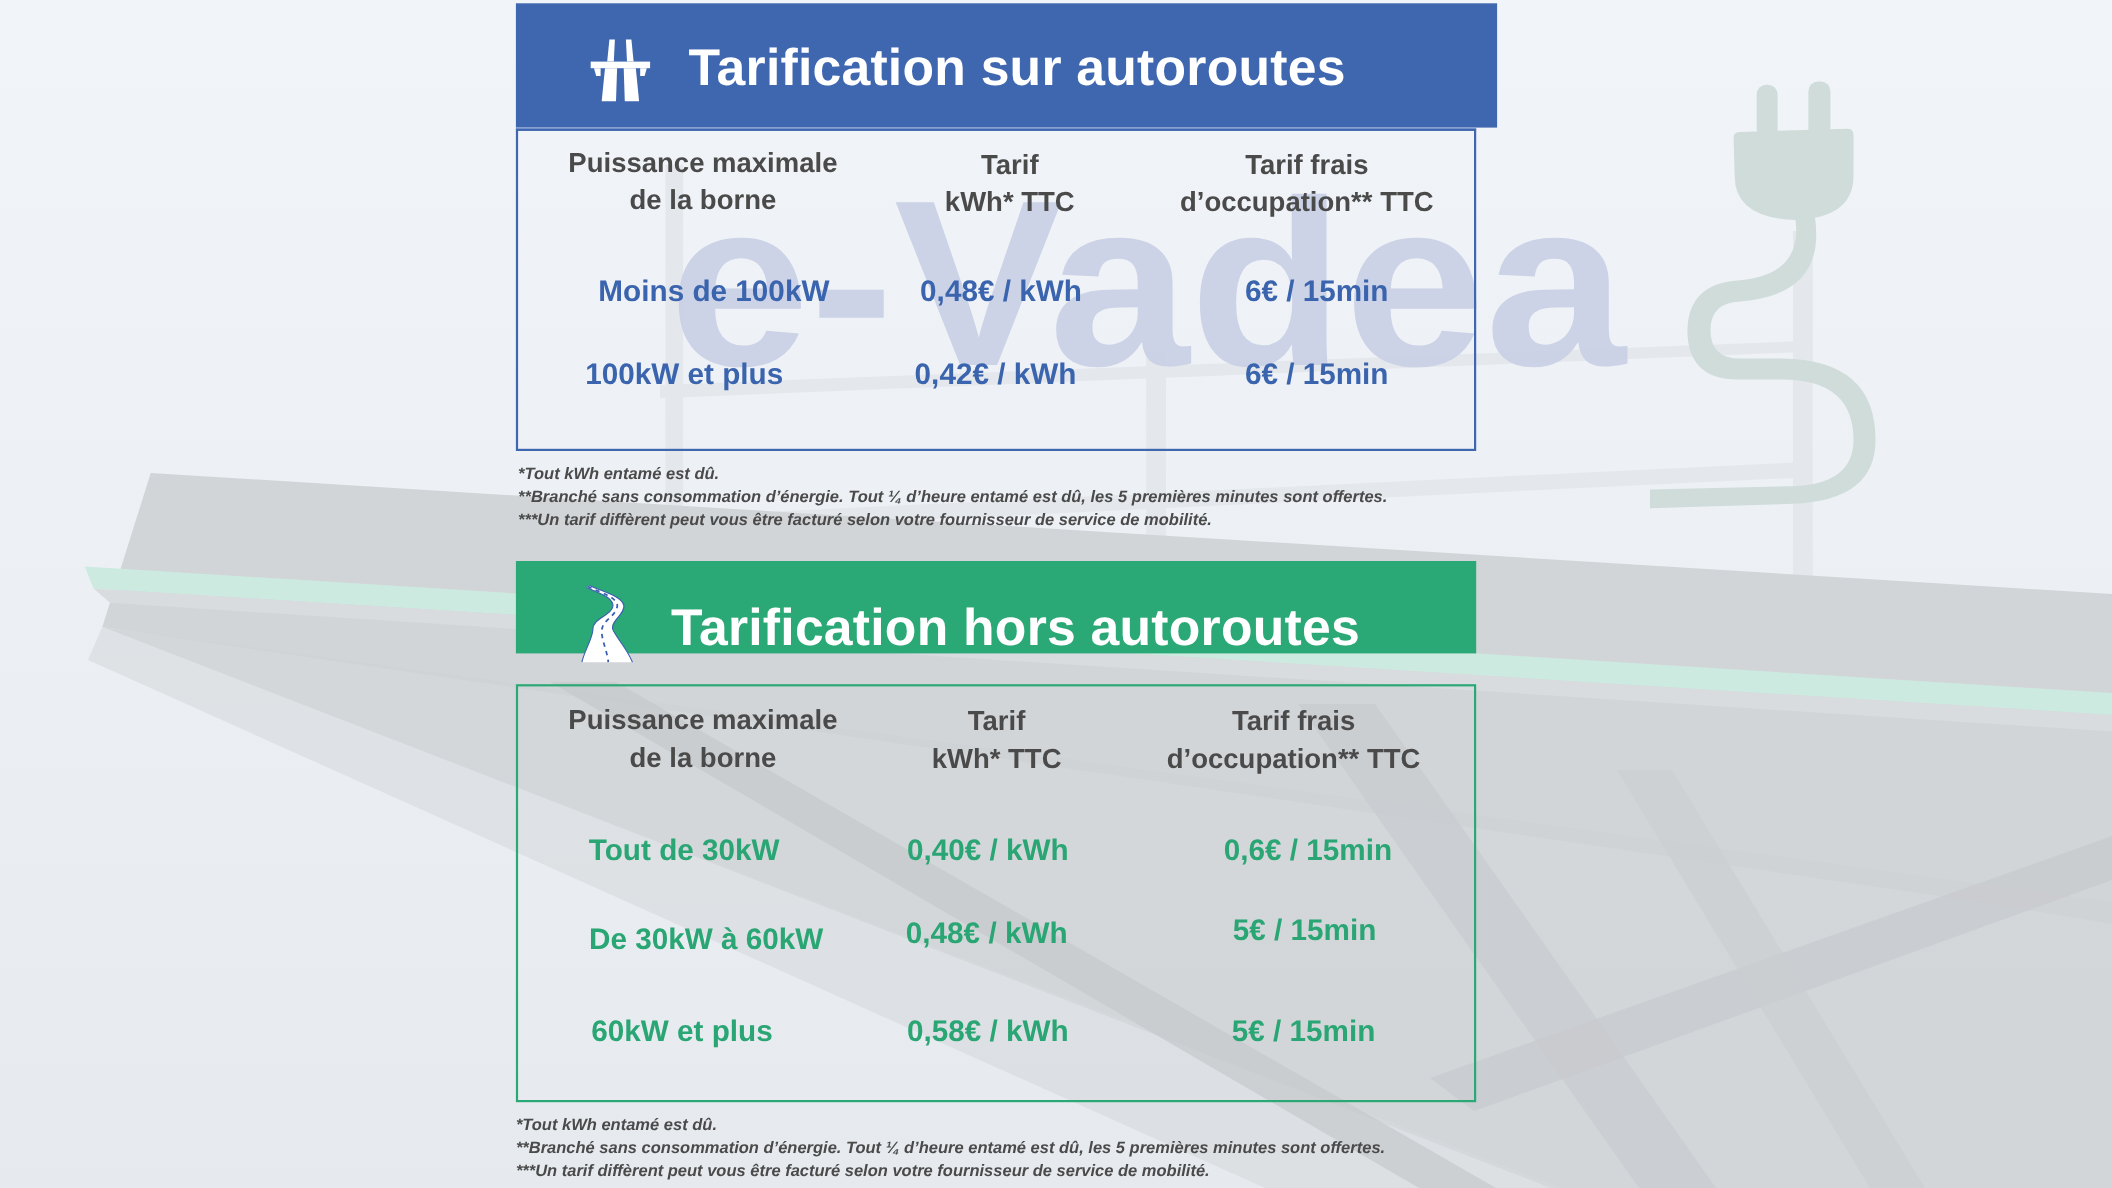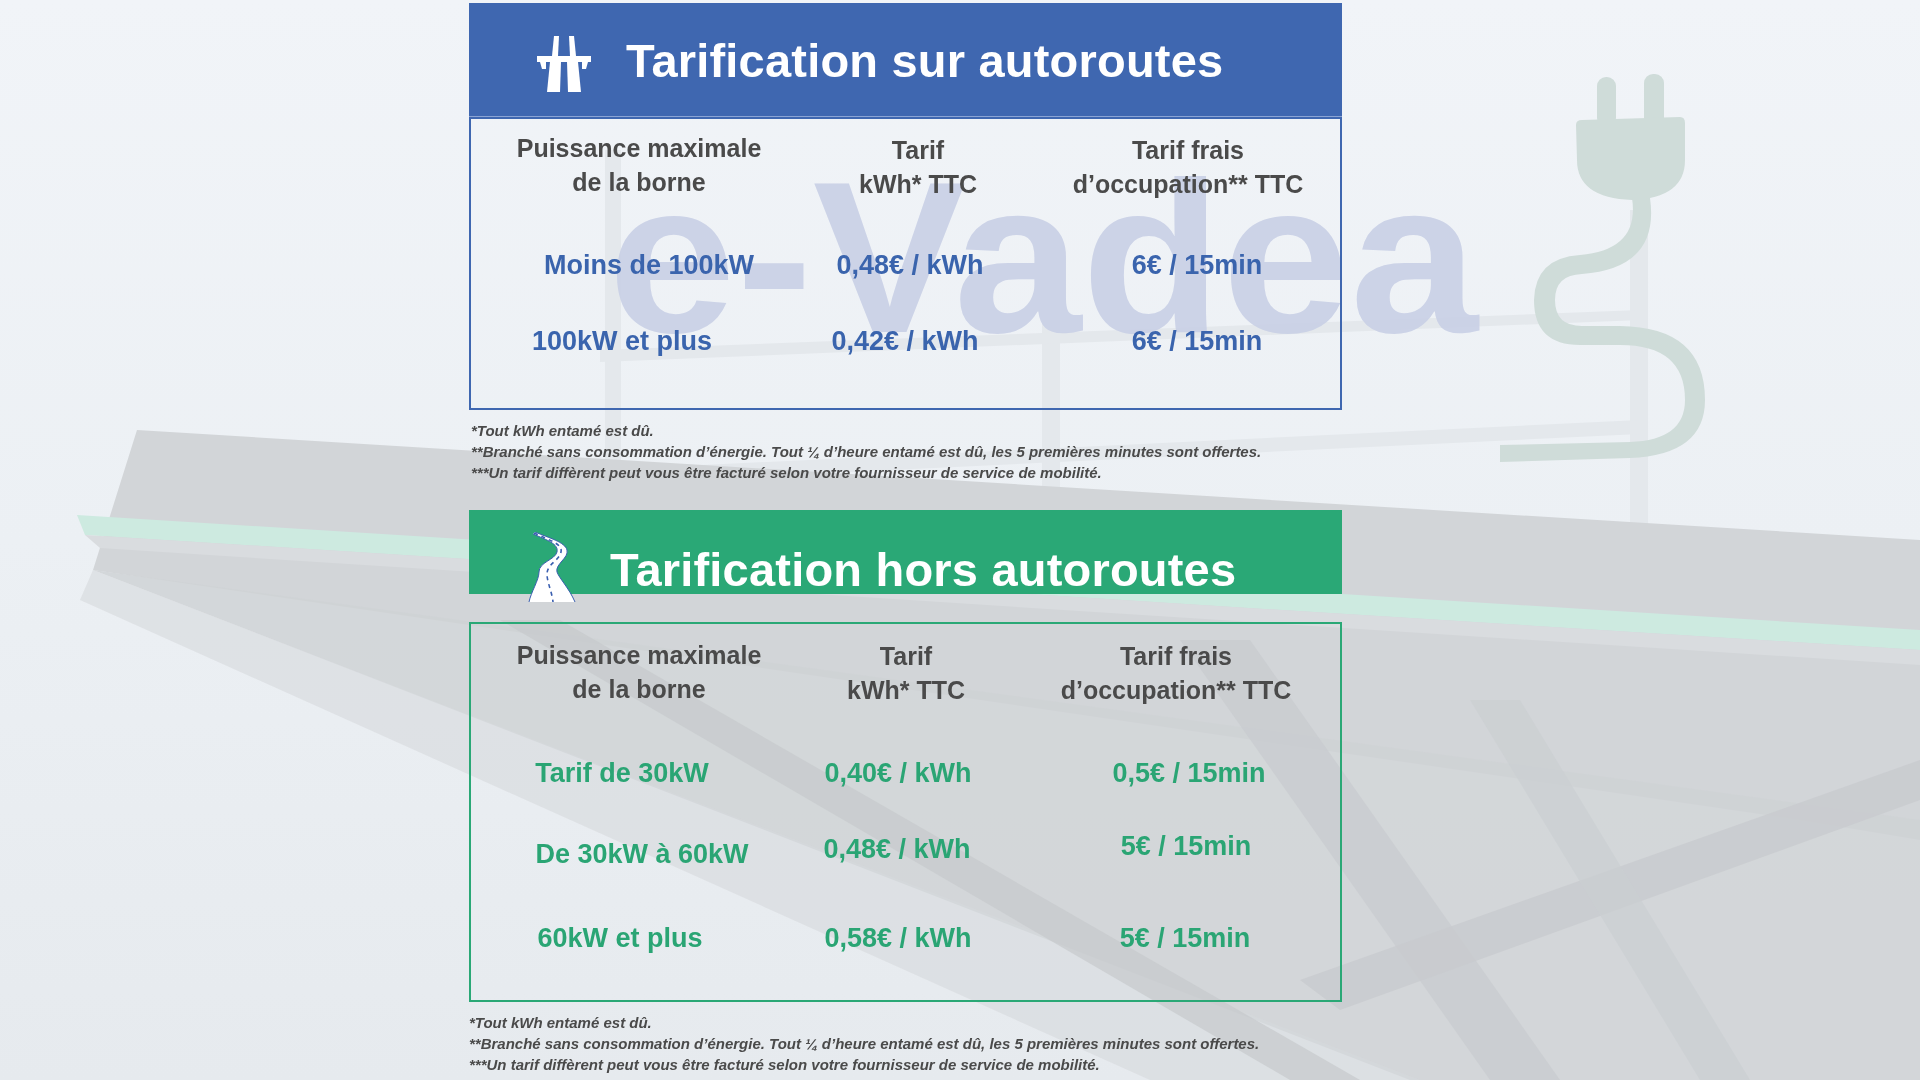--- a/index.html
+++ b/index.html
@@ -61,21 +61,21 @@
     <rect x="1597" y="77" width="19" height="50" rx="9"></rect>
     <rect x="1644" y="74" width="20" height="53" rx="9"></rect>
     <path d="M1576,125 Q1576,120 1582,120 L1680,117 Q1685,117 1685,123 L1685,160 Q1685,198 1632,200 Q1577,198 1577,160 Z"></path>
     <path d="M1632,198 Q1640,250 1580,255 Q1535,258 1534,300 Q1534,345 1580,345 L1620,345 Q1685,345 1685,400 Q1685,440 1630,442 L1500,445 L1500,462 L1630,458 Q1705,455 1705,400 Q1705,327 1620,326 L1582,326 Q1555,326 1555,300 Q1555,275 1582,274 Q1660,268 1650,198 Z"></path>
   </g>
 
   <text x="608" y="332" fill="#c9d0e6" opacity="0.9" font-family="Liberation Sans, DejaVu Sans, sans-serif" font-weight="bold" font-size="215" textLength="870" lengthAdjust="spacingAndGlyphs">e-Vadea</text>
 </svg>
 
 <section>
-  <div class="panel-header" style="top:3px;height:113px;background:#3f67b0;">
+  <div class="panel-header" style="top:3px;height:113px;background:#3f67b0;padding-left:19px;">
     <span class="abs" style="left:65px;top:30px;width:60px;height:60px;">
       <svg width="60" height="60" viewBox="0 0 60 60">
         <polygon points="20,3 25,3 24,23 18,23" fill="#fff"></polygon>
         <polygon points="35,3 40,3 42,23 36,23" fill="#fff"></polygon>
         <rect x="3" y="23" width="54" height="6" fill="#fff"></rect>
         <polygon points="6,29 12,29 12,36 8,36" fill="#fff"></polygon>
         <polygon points="48,29 54,29 52,36 48,36" fill="#fff"></polygon>
         <polygon points="16,29 27,29 26,59 13,59" fill="#fff"></polygon>
         <polygon points="33,29 44,29 47,59 34,59" fill="#fff"></polygon>
       </svg>
@@ -137,23 +137,23 @@
   <div class="cell head-cell" style="left:906px;top:673px;">
     <div>Tarif</div>
     <div>kWh* TTC</div>
   </div>
   <div class="cell head-cell" style="left:1176px;top:673px;">
     <div>Tarif frais</div>
     <div>d’occupation** TTC</div>
   </div>
 
   <div>
-    <span class="cell val-cell green" style="left:622px;top:773px;">Tarif de 30kW</span>
+    <span class="cell val-cell green" style="left:622px;top:773px;">Tout de 30kW</span>
     <span class="cell val-cell green" style="left:898px;top:773px;">0,40€ / kWh</span>
-    <span class="cell val-cell green" style="left:1189px;top:773px;">0,5€ / 15min</span>
+    <span class="cell val-cell green" style="left:1189px;top:773px;">0,6€ / 15min</span>
   </div>
   <div>
     <span class="cell val-cell green" style="left:642px;top:854px;">De 30kW à 60kW</span>
     <span class="cell val-cell green" style="left:897px;top:849px;">0,48€ / kWh</span>
     <span class="cell val-cell green" style="left:1186px;top:846px;">5€ / 15min</span>
   </div>
   <div>
     <span class="cell val-cell green" style="left:620px;top:938px;">60kW et plus</span>
     <span class="cell val-cell green" style="left:898px;top:938px;">0,58€ / kWh</span>
     <span class="cell val-cell green" style="left:1185px;top:938px;">5€ / 15min</span>

